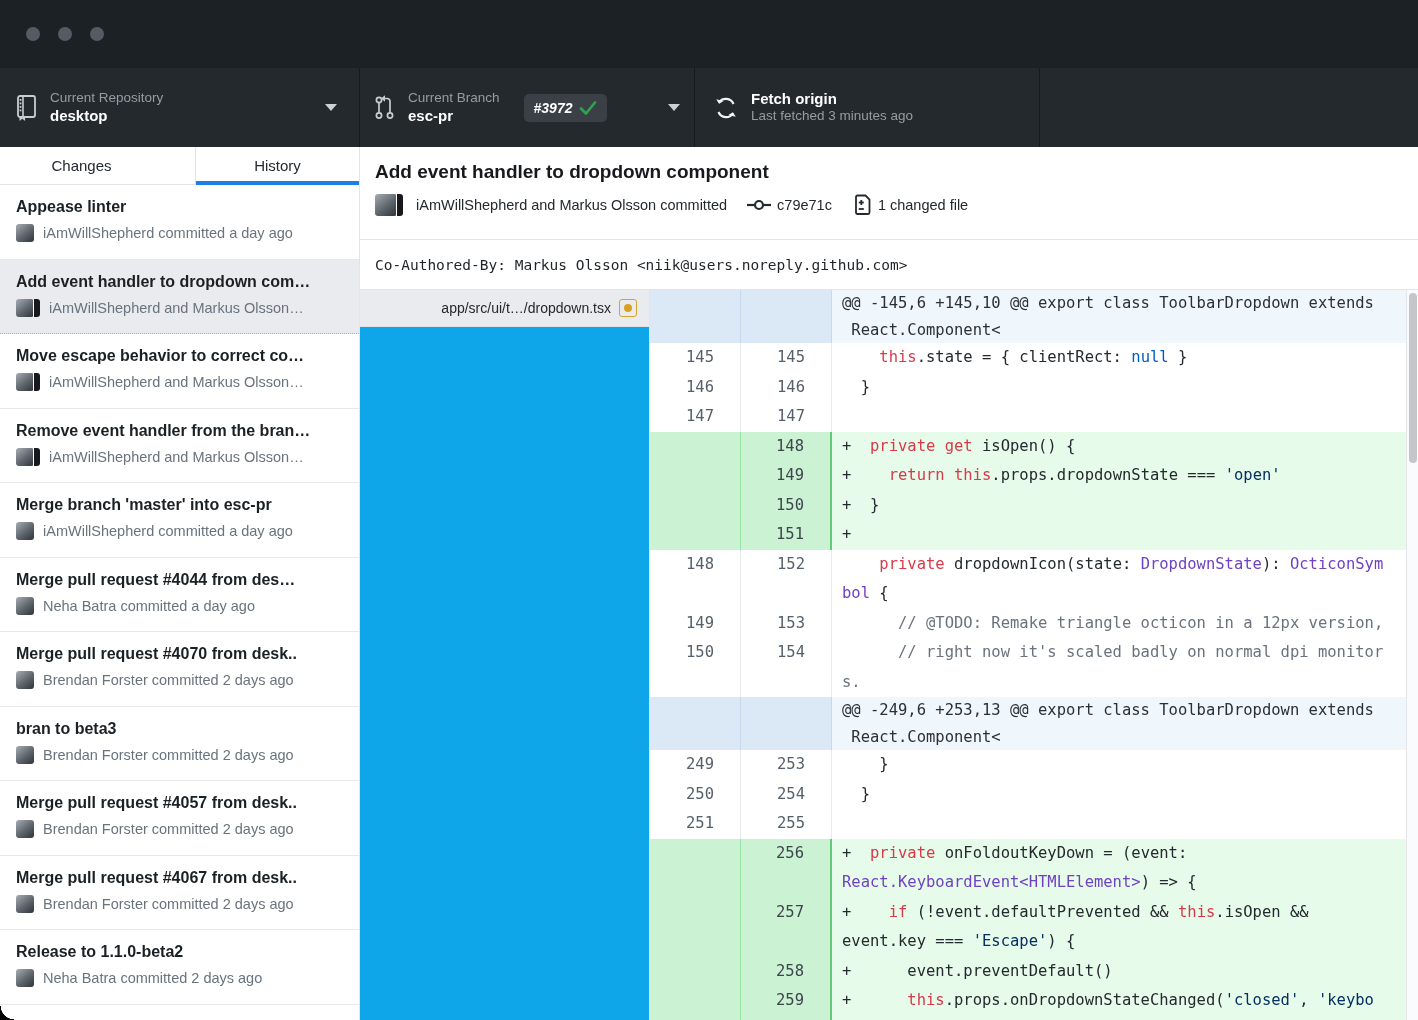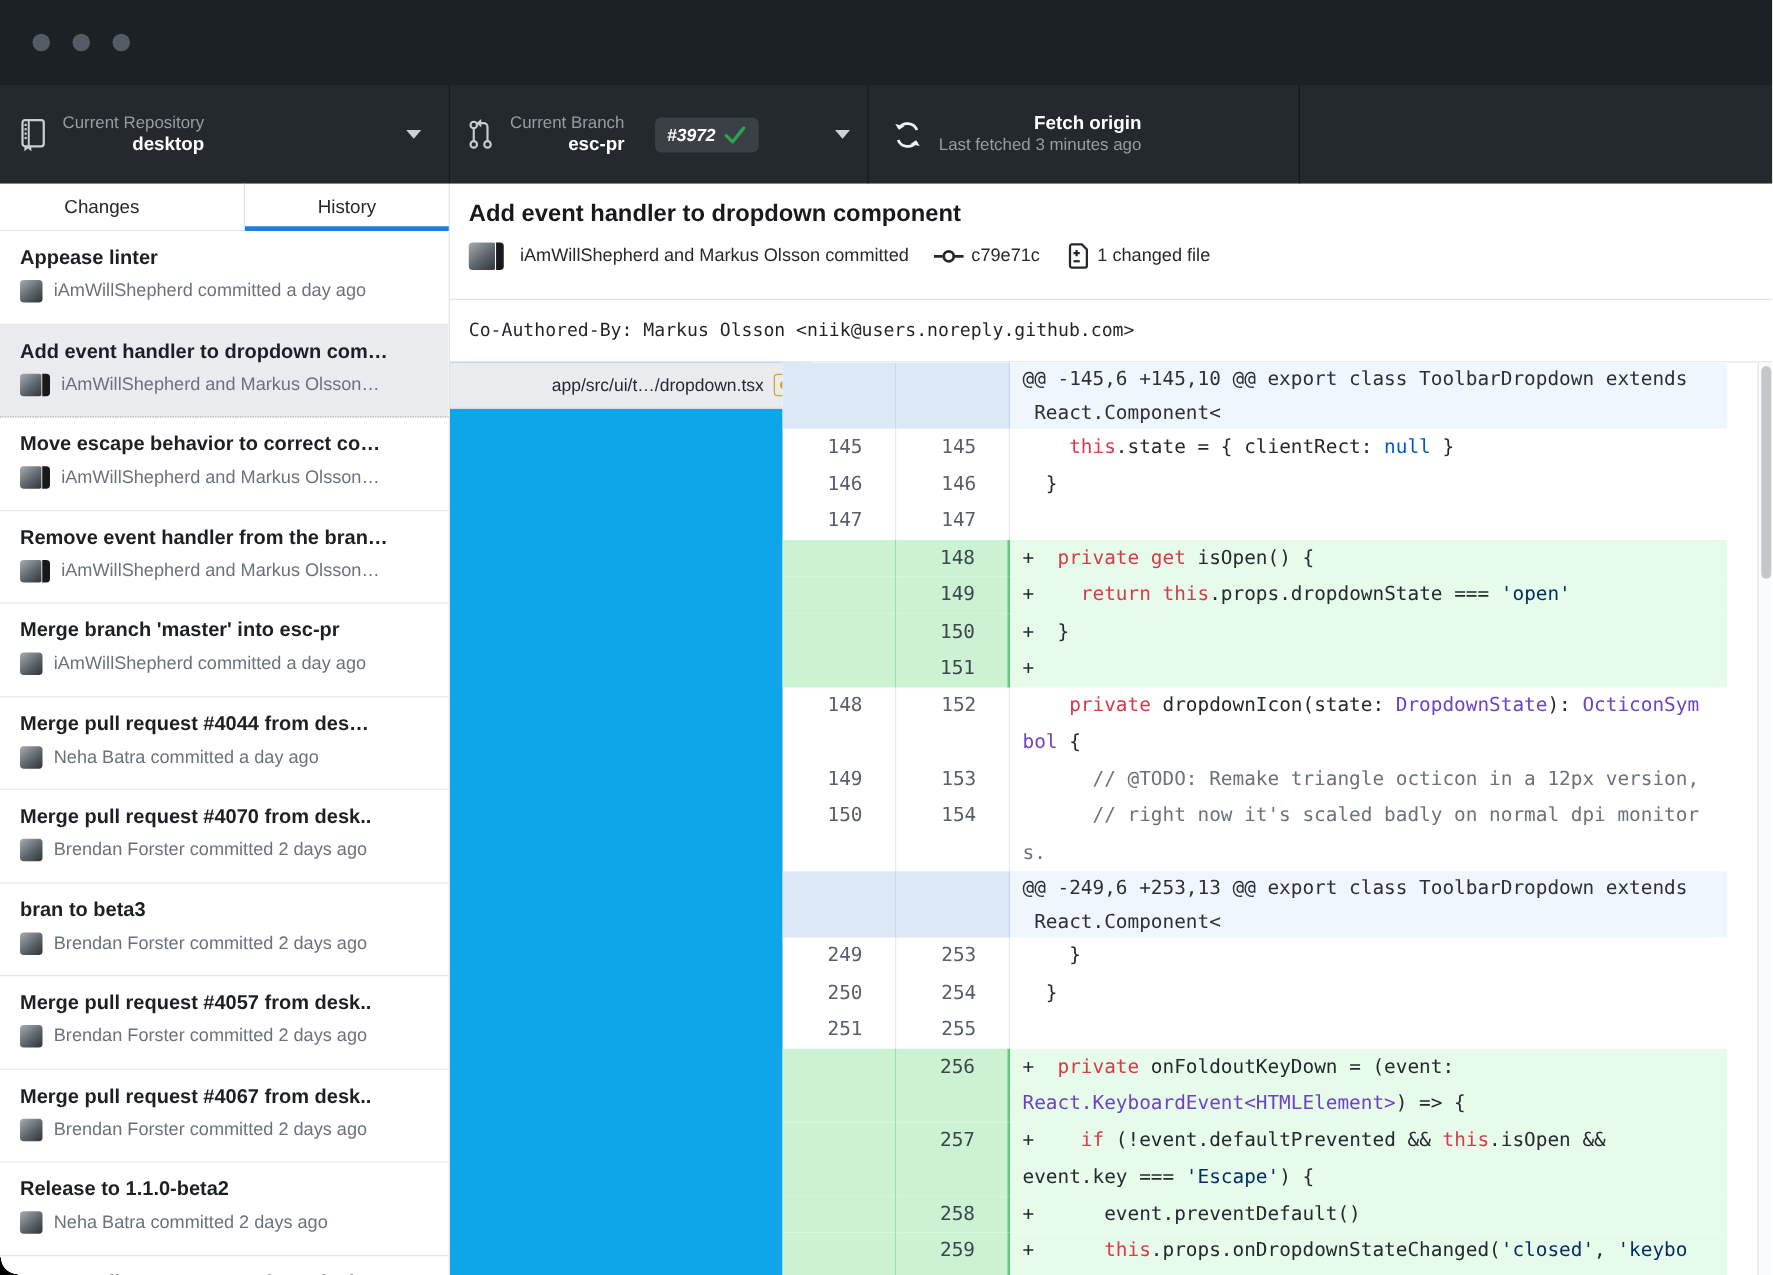--- a/index.html
+++ b/index.html
@@ -13,21 +13,21 @@
   .traffic span { width:14px; height:14px; border-radius:50%; background:#545b63; display:block; }
 
   
   .toolbar { position:absolute; left:0; top:68px; width:1418px; height:79px; background:#24292e; }
   .tb-section { position:absolute; top:0; height:79px; display:flex; align-items:center;
                 border-right:1px solid #16191d; cursor:default; }
   .tb-repo   { left:0;   width:360px; padding-left:14px; }
   .tb-branch { left:360px; width:335px; padding-left:14px; }
   .tb-fetch  { left:695px; width:345px; padding-left:18px; }
   .tb-icon { flex:0 0 auto; margin-right:12px; display:flex; align-items:center; }
-  .tb-text { display:flex; flex-direction:column; line-height:1.25;align-items:flex-end; }
+  .tb-text { display:flex; flex-direction:column; line-height:1.25; }
   .tb-label { font-size:13.5px; color:#969ca3; }
   .tb-value { font-size:15px; font-weight:bold; color:#ffffff; }
   .tb-sub   { font-size:13.5px; color:#969ca3; }
   .caret { width:0; height:0; border-left:6px solid transparent; border-right:6px solid transparent;
            border-top:7px solid #ccd1d5; margin-left:auto; }
   .tb-repo .caret { margin-right:22px; }
   .tb-branch .caret { margin-right:14px; }
   .pr-badge { margin-left:24px; background:#3a4046; border-radius:5px; height:28px;
               display:flex; align-items:center; padding:0 10px; gap:7px;font-style:italic; }
   .pr-badge .num { color:#fff; font-weight:bold; font-size:14px; }
@@ -74,21 +74,21 @@
   .file-panel { position:absolute; left:360px; top:290px; width:290px; height:730px;
                 background:#0ea5e9; border-right:1px solid #e1e4e8;text-align:right; }
   .file-row { height:37px; background:#e9ebee; border-bottom:1px solid #dfe2e5; display:flex;
               align-items:center; padding:0 12px 0 15px; cursor:pointer; }
   .file-name { font-size:14px; color:#24292e; white-space:nowrap; overflow:hidden; flex:1; }
   .mod-icon { flex:0 0 18px; width:18px; height:18px; border:1.5px solid #d4a72c; border-radius:3px;
               display:flex; align-items:center; justify-content:center; margin-left:8px; }
   .mod-icon i { width:8px; height:8px; border-radius:50%; background:#d8a123; display:block; }
 
   
-  .diff { position:absolute; left:626px; top:290px; width:756px; height:730px; overflow:hidden; background:#fff;
+  .diff { position:absolute; left:650px; top:290px; width:756px; height:730px; overflow:hidden; background:#fff;
           font-family:"DejaVu Sans Mono", monospace; font-size:15.5px; }
   .diff-row { display:flex; line-height:29.5px; }
   .diff-row.hunk { line-height:26.5px; }
   .dnum { flex:0 0 91px; width:91px; text-align:right; padding-right:26px; color:#57606a;
           border-right:1px solid #e7eaec; white-space:pre; }
   .dcode { flex:1; padding-left:10px; white-space:pre; color:#24292e; overflow:hidden; }
   .diff-row.hunk .dnum  { background:#dbe8f6; border-right:1px solid #c6d9ef; }
   .diff-row.hunk .dcode { background:#f0f7fc; color:#2b3036; }
   .diff-row.add .dnum   { background:#ccf2d4; border-right:1px solid #93e3a5; color:#3d464d; }
   .diff-row.add .dnum.new { border-right:2px solid #62ca7a; }

